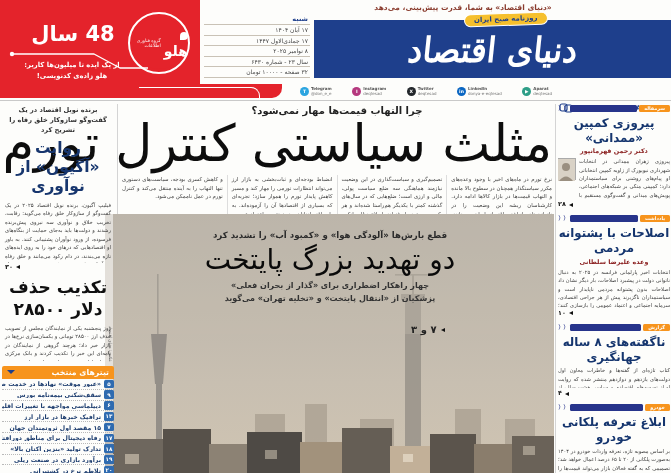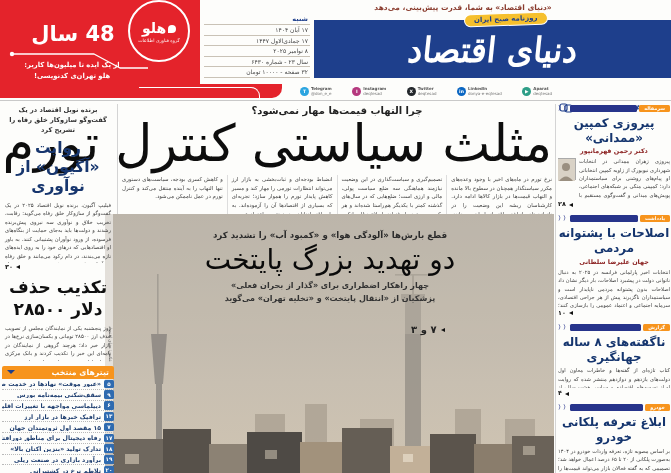--- a/index.html
+++ b/index.html
@@ -9,22 +9,22 @@
     position:relative; width:671px; height:473px; margin:0 auto;
     background:#fdfdfb; overflow:hidden; direction:rtl;
   }
   
   .ad { position:absolute; left:0; top:0; width:200px; height:86px; background:#e4232b; color:#fff; }
   .ad-strip { position:absolute; left:0; top:84px; width:282px; height:14px; background:#e4232b; border-radius:0 0 10px 0; }
   .ad-strip::after { content:""; position:absolute; right:22px; top:3px; width:120px; height:18px;
     border-top:1.5px solid #fff; border-right:1.5px solid #fff; border-radius:0 9px 0 0; }
   .ad-years { position:absolute; left:18px; top:22px; width:110px; text-align:center;
     font-size:21px; font-weight:bold; letter-spacing:1px; }
-  .ad-logo { position:absolute; left:128px; top:0; width:62px; height:62px; border-radius:50%;
-    border:2px solid #fff; box-shadow:0 0 0 3px #e4232b inset; display:flex; flex-direction:column;
+  .ad-logo { position:absolute; left:128px; top:12px; width:62px; height:62px; border-radius:50%;
+    border:2px solid #fff; box-shadow:0 0 0 3px #e4232b inset; display:flex; flex-direction:row;
     align-items:center; justify-content:center; gap:2px; }
   .ad-logo-name { font-size:14px; font-weight:bold; }
   .ad-logo-fruit { display:inline-block; width:8px; height:8px; background:#fff; border-radius:50% 50% 50% 0; margin-left:2px; vertical-align:middle;}
   .ad-logo-sub { font-size:4.6px; letter-spacing:.5px; opacity:.95; }
   .ad-line { position:absolute; left:8px; top:50px; }
   .ad-text { position:absolute; left:6px; top:60px; width:132px; text-align:center;
     font-size:6.8px; font-weight:bold; line-height:1.55; }
   
   .dates { position:absolute; left:204px; top:15px; width:106px; font-size:6px; color:#444; }
   .dates .row { border-bottom:1px solid #c9c2b6; padding:1px 2px 1.5px; text-align:right; }
@@ -118,21 +118,21 @@
     <div class="ad-logo">
       <div class="ad-logo-name"><span class="ad-logo-fruit"></span><span>هلو</span></div>
       <div class="ad-logo-sub">گروه فناوری اطلاعات</div>
     </div>
     <svg class="ad-line" width="140" height="20" viewBox="0 0 140 20">
       <circle cx="4" cy="4" r="2.2" fill="#fff"></circle>
       <path d="M6 4 H86 L112 18 H140" stroke="#fff" stroke-width="1.4" fill="none" stroke-linejoin="round"></path>
     </svg>
     <div class="ad-text">
       <div>از یک ایده تا میلیون‌ها کاربر:</div>
-      <div>هلو تهران‌ی کدنویسی!</div>
+      <div>هلو زاده‌ی کدنویسی!</div>
     </div>
   </div>
   <div class="ad-strip"></div>
 
   <div class="dates">
     <div class="weekday">شنبه</div>
     <div class="row">۱۷ آبان ۱۴۰۴</div>
     <div class="row">۱۷ جمادی‌الاول ۱۴۴۷</div>
     <div class="row">۸ نوامبر ۲۰۲۵</div>
     <div class="row">سال ۲۳ - شماره ۶۴۳۰</div>
@@ -326,21 +326,21 @@
       <div class="r-ref"><span class="arrL"></span> <span>۲۸</span></div>
     </div>
 
     <div class="r-art">
       <div class="tagbar">
           <span class="tag">یادداشت</span>
           <span class="bar"></span>
           <span class="deco">〈〈</span>
         </div>
       <h3 class="r-title">اصلاحات با پشتوانه مردمی</h3>
-      <div class="r-author">جهان علیرضا سلطانی</div>
+      <div class="r-author">وعده علیرضا سلطانی</div>
       <p class="r-body rb1">انتخابات اخیر پارلمانی فرانسه در ۲۰۲۵ به دنبال ناتوانی دولت در پیشبرد اصلاحات، بار دیگر نشان داد اصلاحات بدون پشتوانه مردمی ناپایدار است و سیاستمداران ناگزیرند پیش از هر جراحی اقتصادی، سرمایه اجتماعی و اعتماد عمومی را بازسازی کنند؛ درسی که برای سیاست‌گذاران داخلی نیز آموزنده است.</p>
       <div class="r-ref"><span class="arrL"></span> <span>۱۰</span></div>
     </div>
 
     <div class="r-art">
       <div class="tagbar">
           <span class="tag">گزارش</span>
           <span class="bar"></span>
           <span class="deco">〈〈</span>
         </div>

